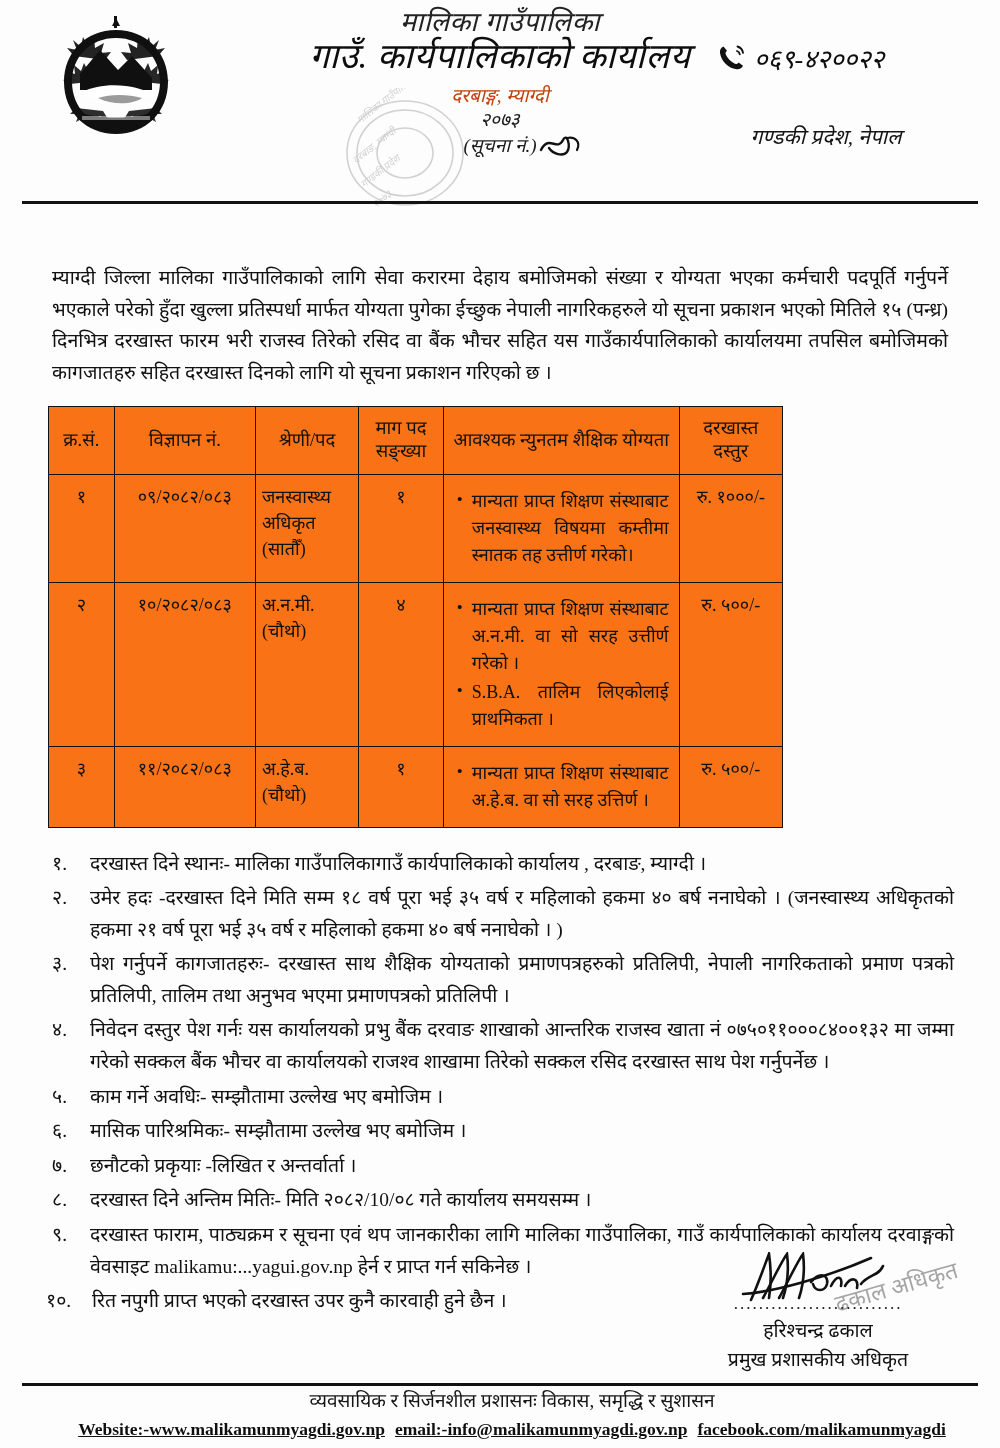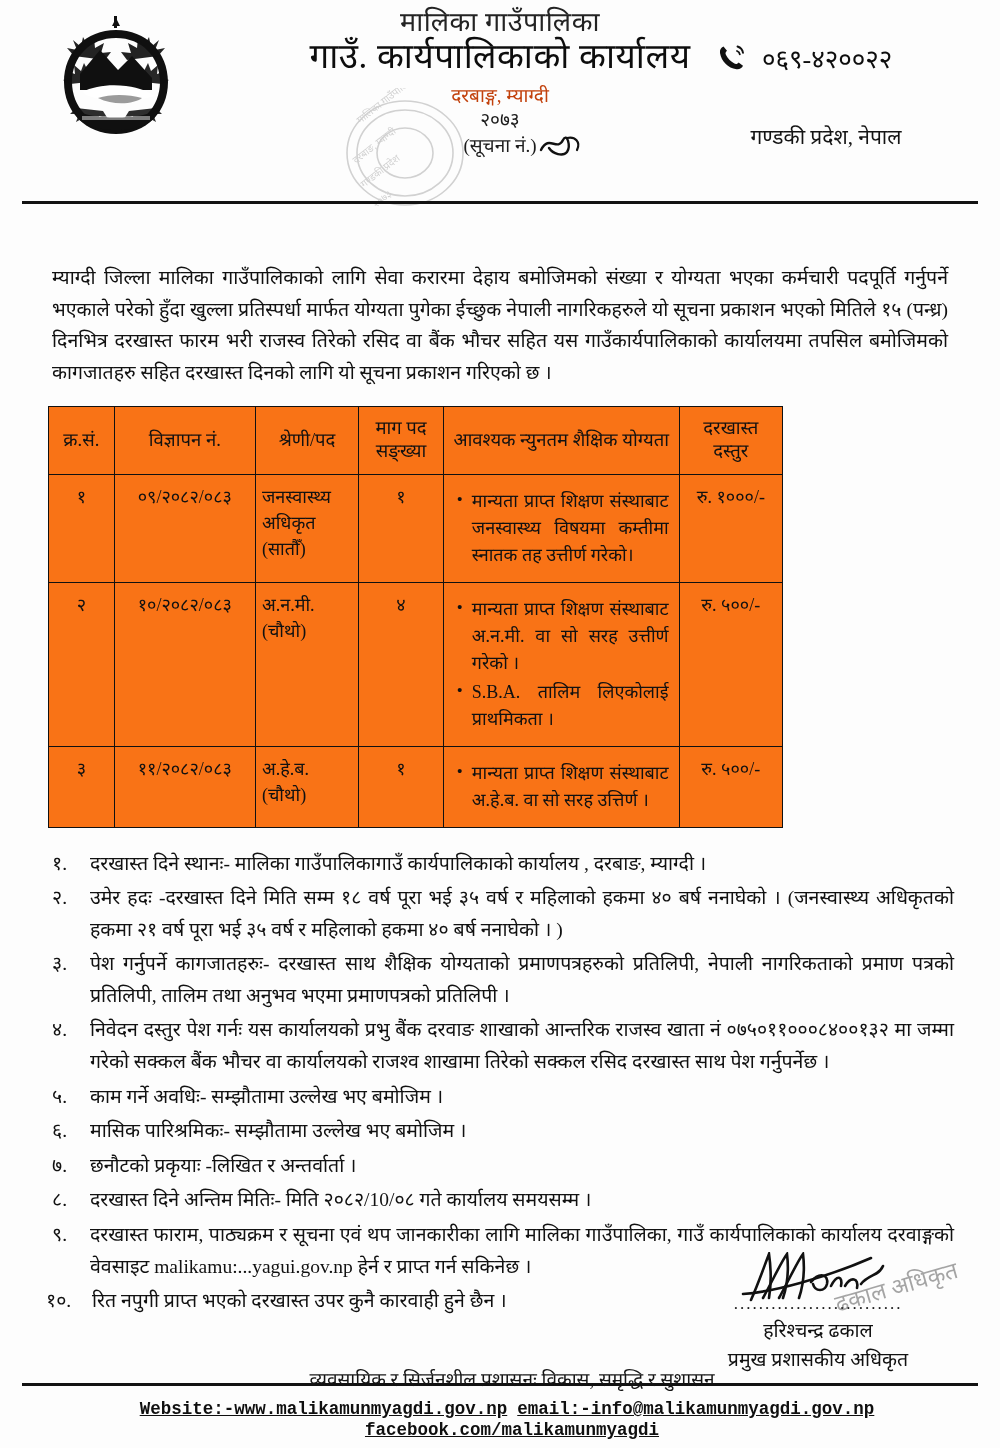--- a/index.html
+++ b/index.html
@@ -20,20 +20,21 @@
     position: relative;
     width: 1000px;
     height: 1448px;
     background: #fdfdfd;
   }
 
   
   .header {
     position: relative;
     height: 248px;
+    font-style: italic;
   }
 
   .emblem {
     position: absolute;
     left: 52px;
     top: 12px;
     width: 128px;
     height: 152px;
   }
 
@@ -84,21 +85,21 @@
   .header-right {
     position: absolute;
     right: 42px;
     top: 40px;
     text-align: left;
     width: 260px;
   }
   .phone-row {
     display: flex;
     align-items: center;
-    gap: 16px;
+    gap: 8px;
     font-size: 26px;
     color: #0d0d0d;
     justify-content: flex-start;
     padding-left: 18px;
   }
   .phone-icon { width: 30px; height: 30px; display:block; }
   .province {
     margin-top: 46px;
     font-size: 21px;
     text-align: center;
@@ -298,21 +299,21 @@
   .slogan {
     font-size: 19px;
     color: #141414;
   }
   .contact-line {
     margin-top: 6px;
     font-size: 17.5px;
     font-weight: bold;
     color: #0f0f0f;
   }
-  .contact-line span { text-decoration: underline; font-family: Liberation Mono, monospace; }
+  .contact-line span { text-decoration: underline; }
   .contact-gap { display: inline-block; width: 10px; text-decoration: none !important; }
 </style>
 </head>
 <body>
 
 <div class="page">
 
   <div class="header">
 
     <div class="emblem">

